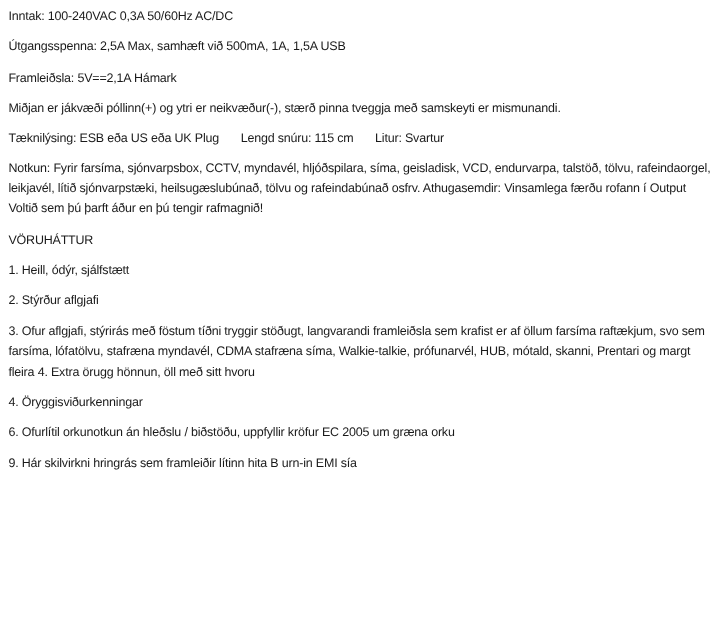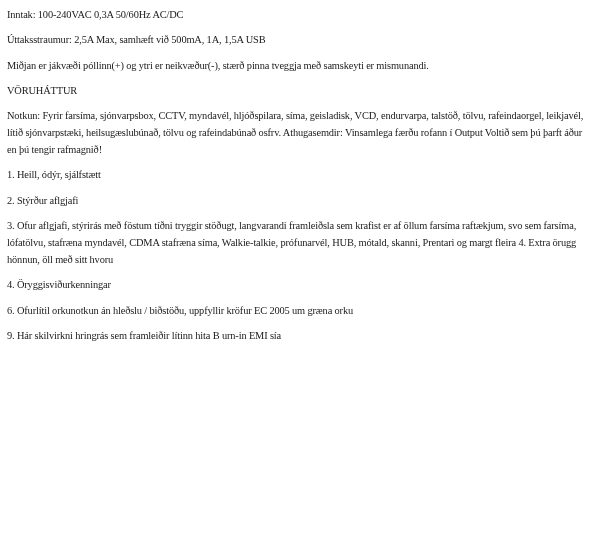--- a/index.html
+++ b/index.html
@@ -2,31 +2,35 @@
 <html><head>
   <meta charset="utf-8">
   <style>
     html, body { margin: 0; padding: 0; background: #ffffff; }
     body {
       width: 600px; height: 533px; overflow: hidden;
       font-family: "Liberation Sans", "DejaVu Sans", sans-serif;
       font-size: 10.4px; color: #1a1a1a; letter-spacing: -0.15px;
     }
     .doc { position: relative; padding: 6px 0 0 7px; width: 586px; }
-    .p { margin: 0 0 8.3px 0; line-height: 17px; white-space: normal; font-family: Liberation Serif, serif; }
+    .p { margin: 0 0 8.3px 0; line-height: 17px; white-space: normal; }
     .inline-gap { display: inline-block; width: 18px; }
   </style>
 </head>
 <body>
 
 <div class="doc">
   <p class="p">Inntak: 100-240VAC 0,3A 50/60Hz AC/DC</p>
-  <p class="p">Úttaksstraumur: 2,5A Max, samhæft við 500mA, 1A, 1,5A USB</p>
+  <p class="p">Útgangsspenna: 2,5A Max, samhæft við 500mA, 1A, 1,5A USB</p>
+  <p class="p">Framleiðsla: 5V==2,1A Hámark</p>
   <p class="p">Miðjan er jákvæði póllinn(+) og ytri er neikvæður(-), stærð pinna tveggja með samskeyti er mismunandi.</p>
+  <p class="p">
+    <span>Tæknilýsing: ESB eða US eða UK Plug</span><span class="inline-gap"></span><span>Lengd snúru: 115 cm</span><span class="inline-gap"></span><span>Litur: Svartur</span>
+  </p>
+  <p class="p">Notkun: Fyrir farsíma, sjónvarpsbox, CCTV, myndavél, hljóðspilara, síma, geisladisk, VCD, endurvarpa, talstöð, tölvu, rafeindaorgel, leikjavél, lítið sjónvarpstæki, heilsugæslubúnað, tölvu og rafeindabúnað osfrv. Athugasemdir: Vinsamlega færðu rofann í Output Voltið sem þú þarft áður en þú tengir rafmagnið!</p>
   <p class="p">VÖRUHÁTTUR</p>
-  <p class="p">Notkun: Fyrir farsíma, sjónvarpsbox, CCTV, myndavél, hljóðspilara, síma, geisladisk, VCD, endurvarpa, talstöð, tölvu, rafeindaorgel, leikjavél, lítið sjónvarpstæki, heilsugæslubúnað, tölvu og rafeindabúnað osfrv. Athugasemdir: Vinsamlega færðu rofann í Output Voltið sem þú þarft áður en þú tengir rafmagnið!</p>
   <p class="p">1. Heill, ódýr, sjálfstætt</p>
   <p class="p">2. Stýrður aflgjafi</p>
   <p class="p">3. Ofur aflgjafi, stýrirás með föstum tíðni tryggir stöðugt, langvarandi framleiðsla sem krafist er af öllum farsíma raftækjum, svo sem farsíma, lófatölvu, stafræna myndavél, CDMA stafræna síma, Walkie-talkie, prófunarvél, HUB, mótald, skanni, Prentari og margt fleira 4. Extra örugg hönnun, öll með sitt hvoru</p>
   <p class="p">4. Öryggisviðurkenningar</p>
   <p class="p">6. Ofurlítil orkunotkun án hleðslu / biðstöðu, uppfyllir kröfur EC 2005 um græna orku</p>
   <p class="p">9. Hár skilvirkni hringrás sem framleiðir lítinn hita B urn-in EMI sía</p>
 </div>
 
 </body></html>

